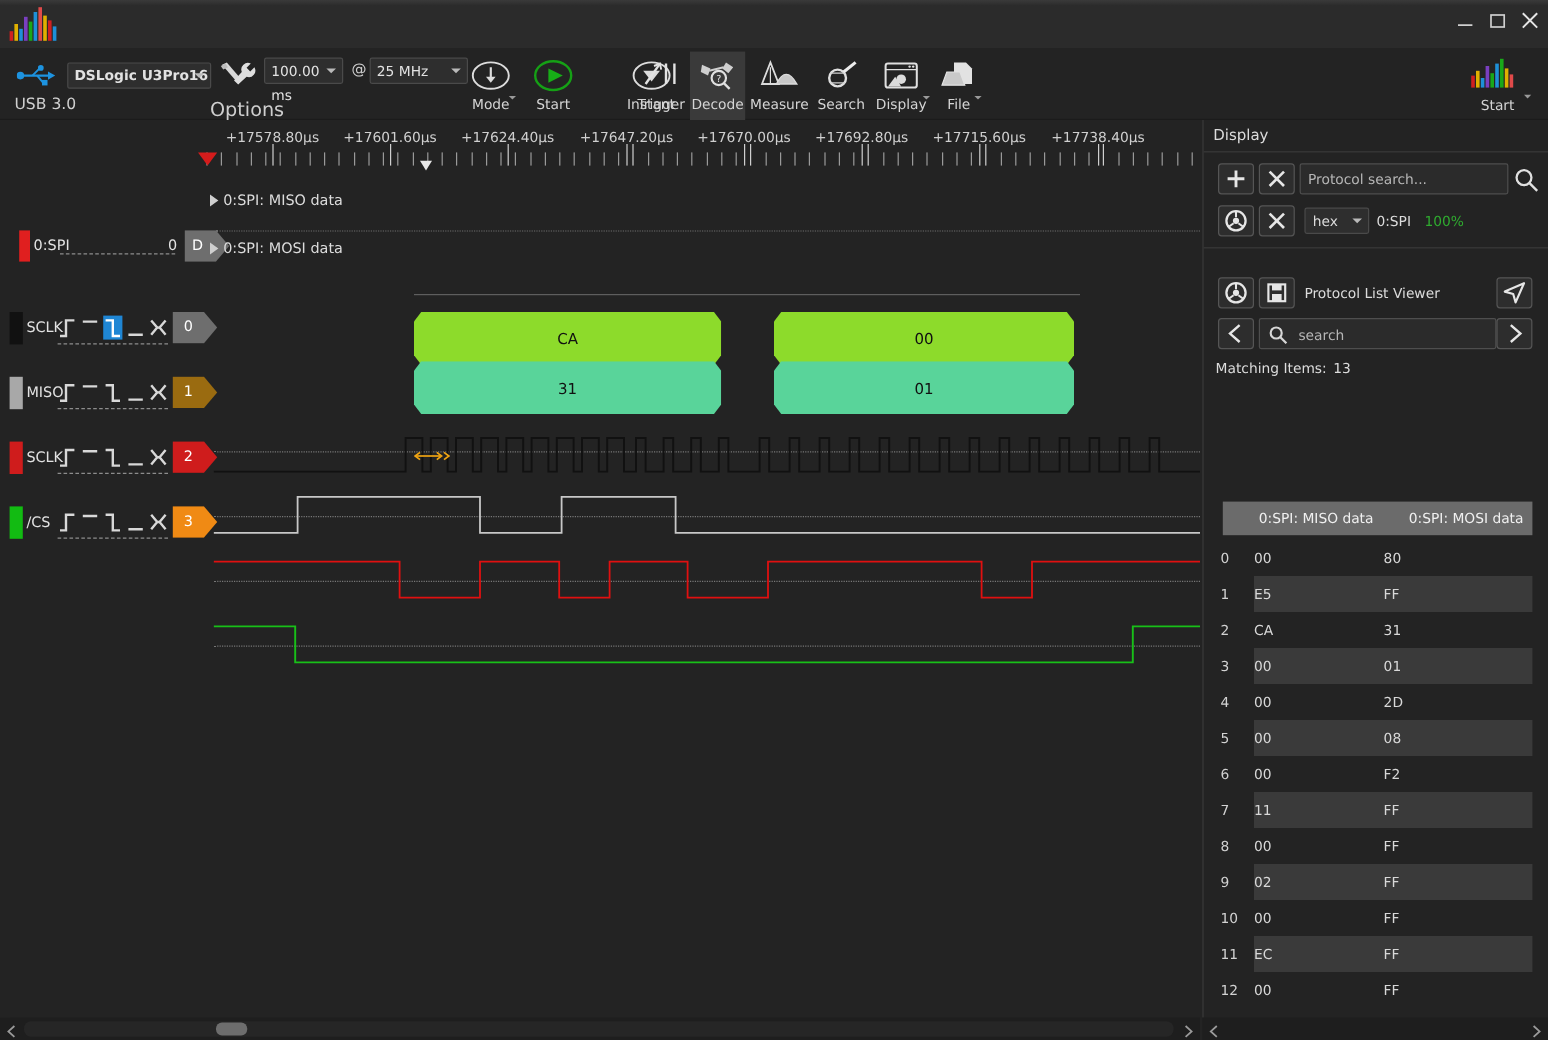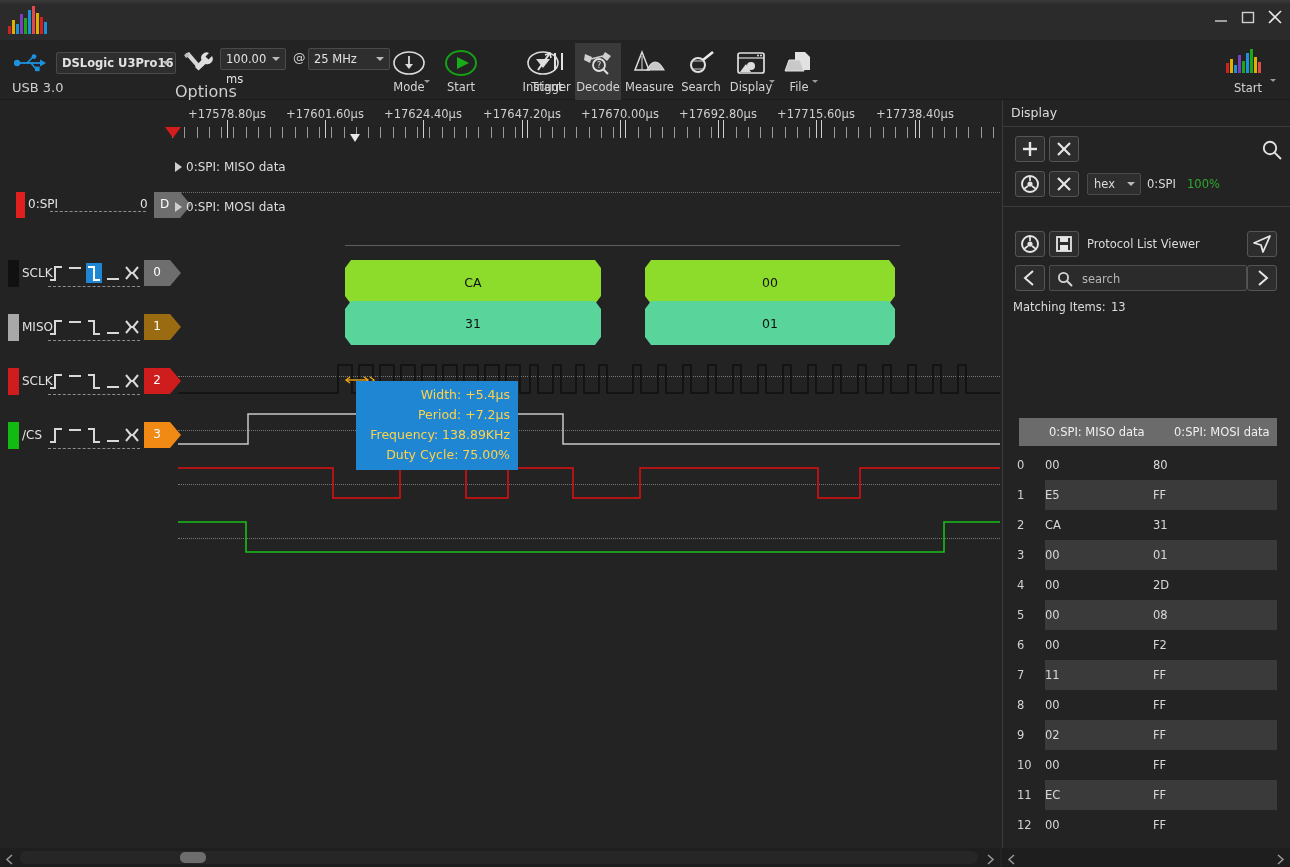--- a/index.html
+++ b/index.html
@@ -682,44 +682,41 @@
         <span>3</span>
       </div>
     </div>
     <div class="mid-dot" style="left:178px; top:438px; width:822px;"></div>
     <div class="wf" style="left:178px; top:418px;">
       <svg width="822" height="42" id="cswave">
           <path d="M 0 4 L 68 4 L 68 34 L 766 34 L 766 4 L 822 4" fill="none" stroke="#18c018" stroke-width="1.6"></path>
         </svg>
     </div>
 
-    <div class="tooltip" style="left:356px; top:281px; width:162px;">
-      <div>Width: +5.4µs</div>
-      <div>Period: +7.2µs</div>
-      <div>Frequency: 138.89KHz</div>
-      <div>Duty Cycle: 75.00%</div>
-    </div>
 
   </div>
 
   <div class="dock">
     <div class="dock-title">Display</div>
     <div class="dock-sep"></div>
 
     <div class="sq-btn" style="left:12px; top:36px;">
       <svg width="28" height="24">
           <line x1="14" y1="5" x2="14" y2="19" stroke="#e6e6e6" stroke-width="2.4"></line>
           <line x1="7" y1="12" x2="21" y2="12" stroke="#e6e6e6" stroke-width="2.4"></line>
         </svg>
     </div>
     <div class="sq-btn" style="left:46px; top:36px;">
       <svg width="28" height="24">
           <line x1="8" y1="6" x2="20" y2="18" stroke="#e6e6e6" stroke-width="2.2"></line>
           <line x1="20" y1="6" x2="8" y2="18" stroke="#e6e6e6" stroke-width="2.2"></line>
         </svg>
+    </div>
+    <div class="txt-in" style="left:80px; top:36px; width:174px; height:26px;">
+      <span class="ph">Protocol search...</span>
     </div>
     <div style="position:absolute; left:258px; top:39px;">
       <svg width="22" height="22">
           <circle cx="9" cy="9" r="6.2" fill="none" stroke="#e0e0e0" stroke-width="1.9"></circle>
           <line x1="13.6" y1="13.6" x2="20" y2="20" stroke="#e0e0e0" stroke-width="2"></line>
         </svg>
     </div>
 
     <div class="sq-btn" style="left:12px; top:71px;">
       <svg width="28" height="24">

